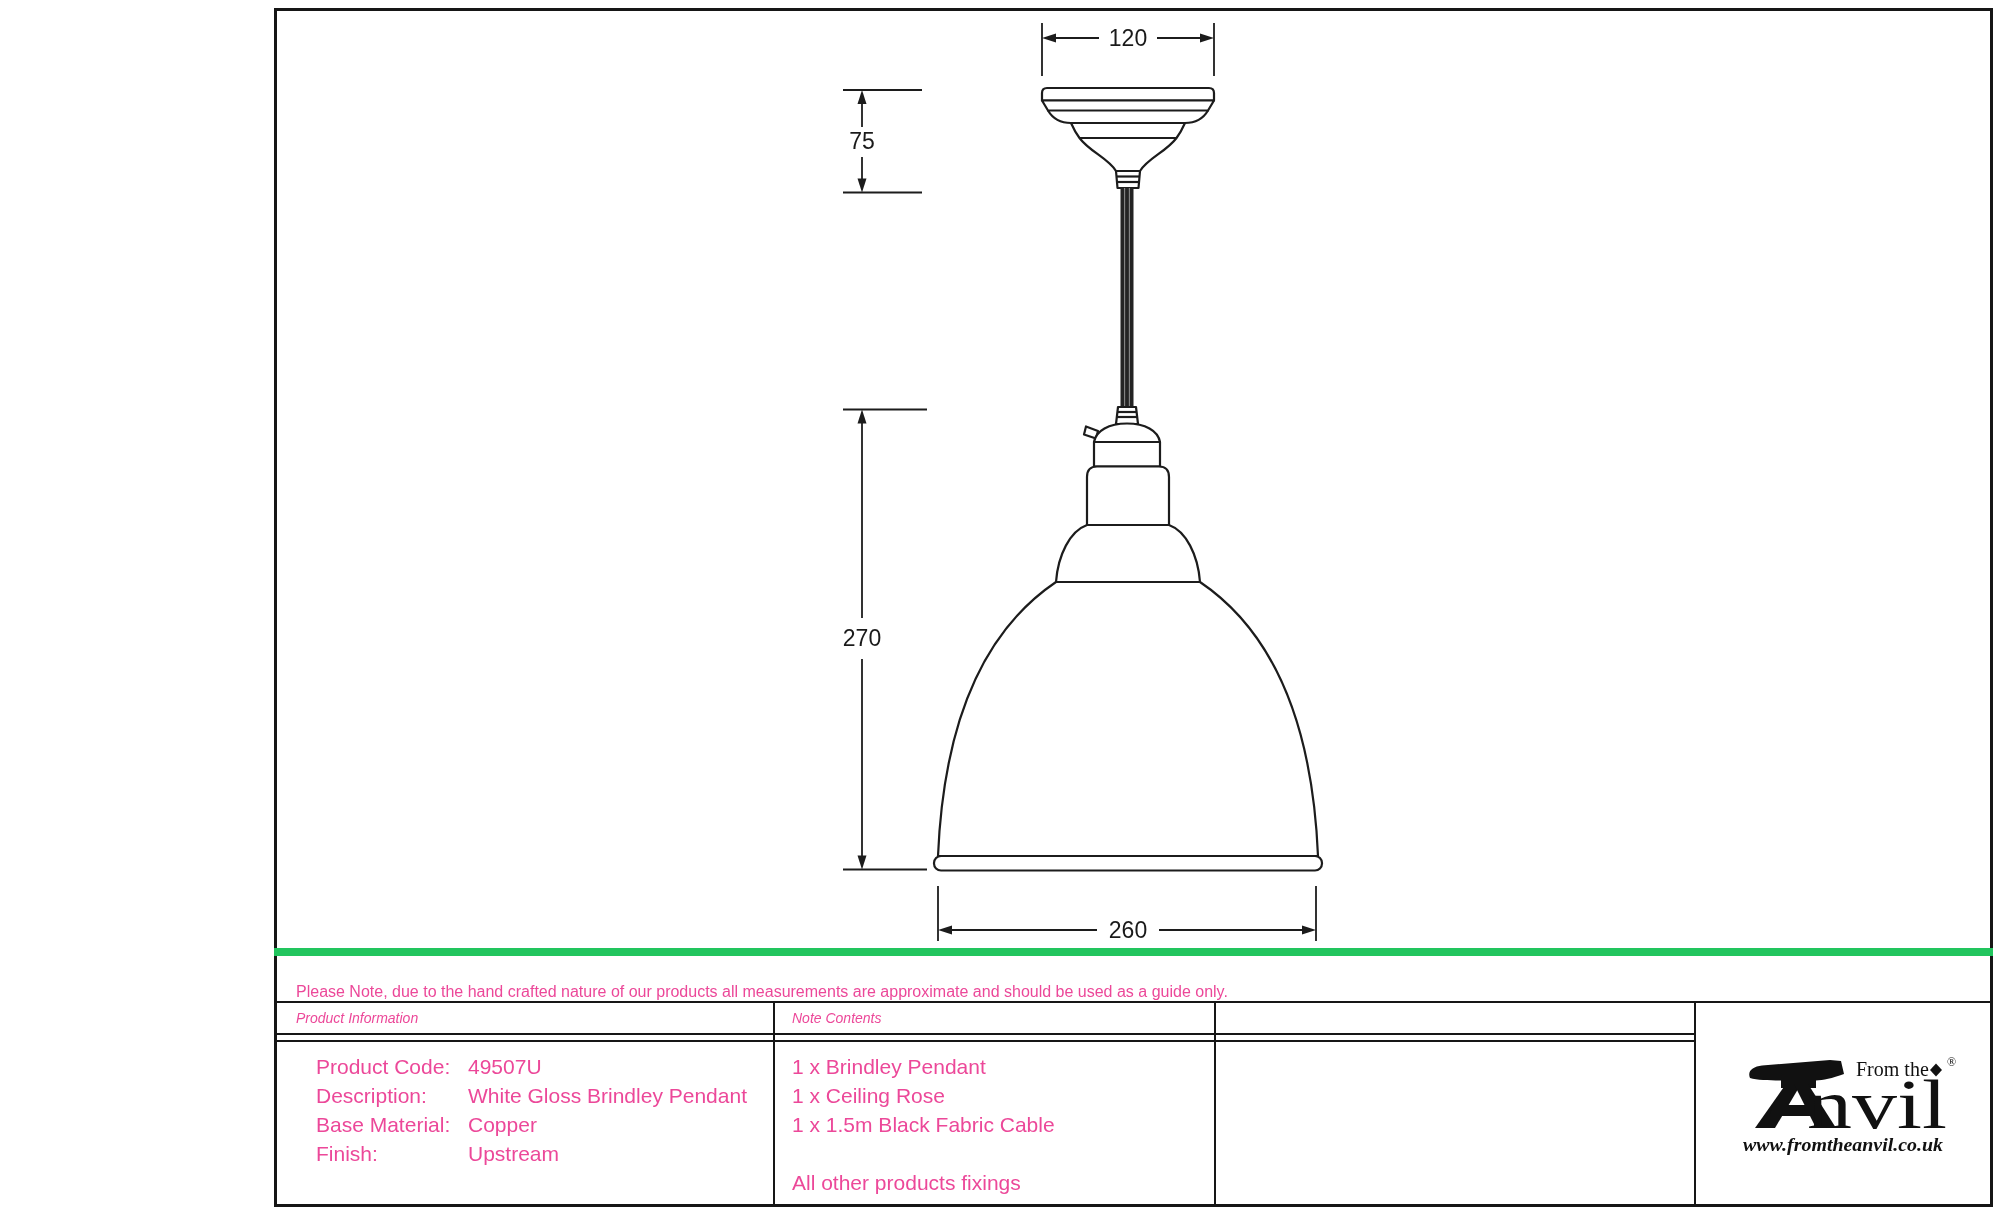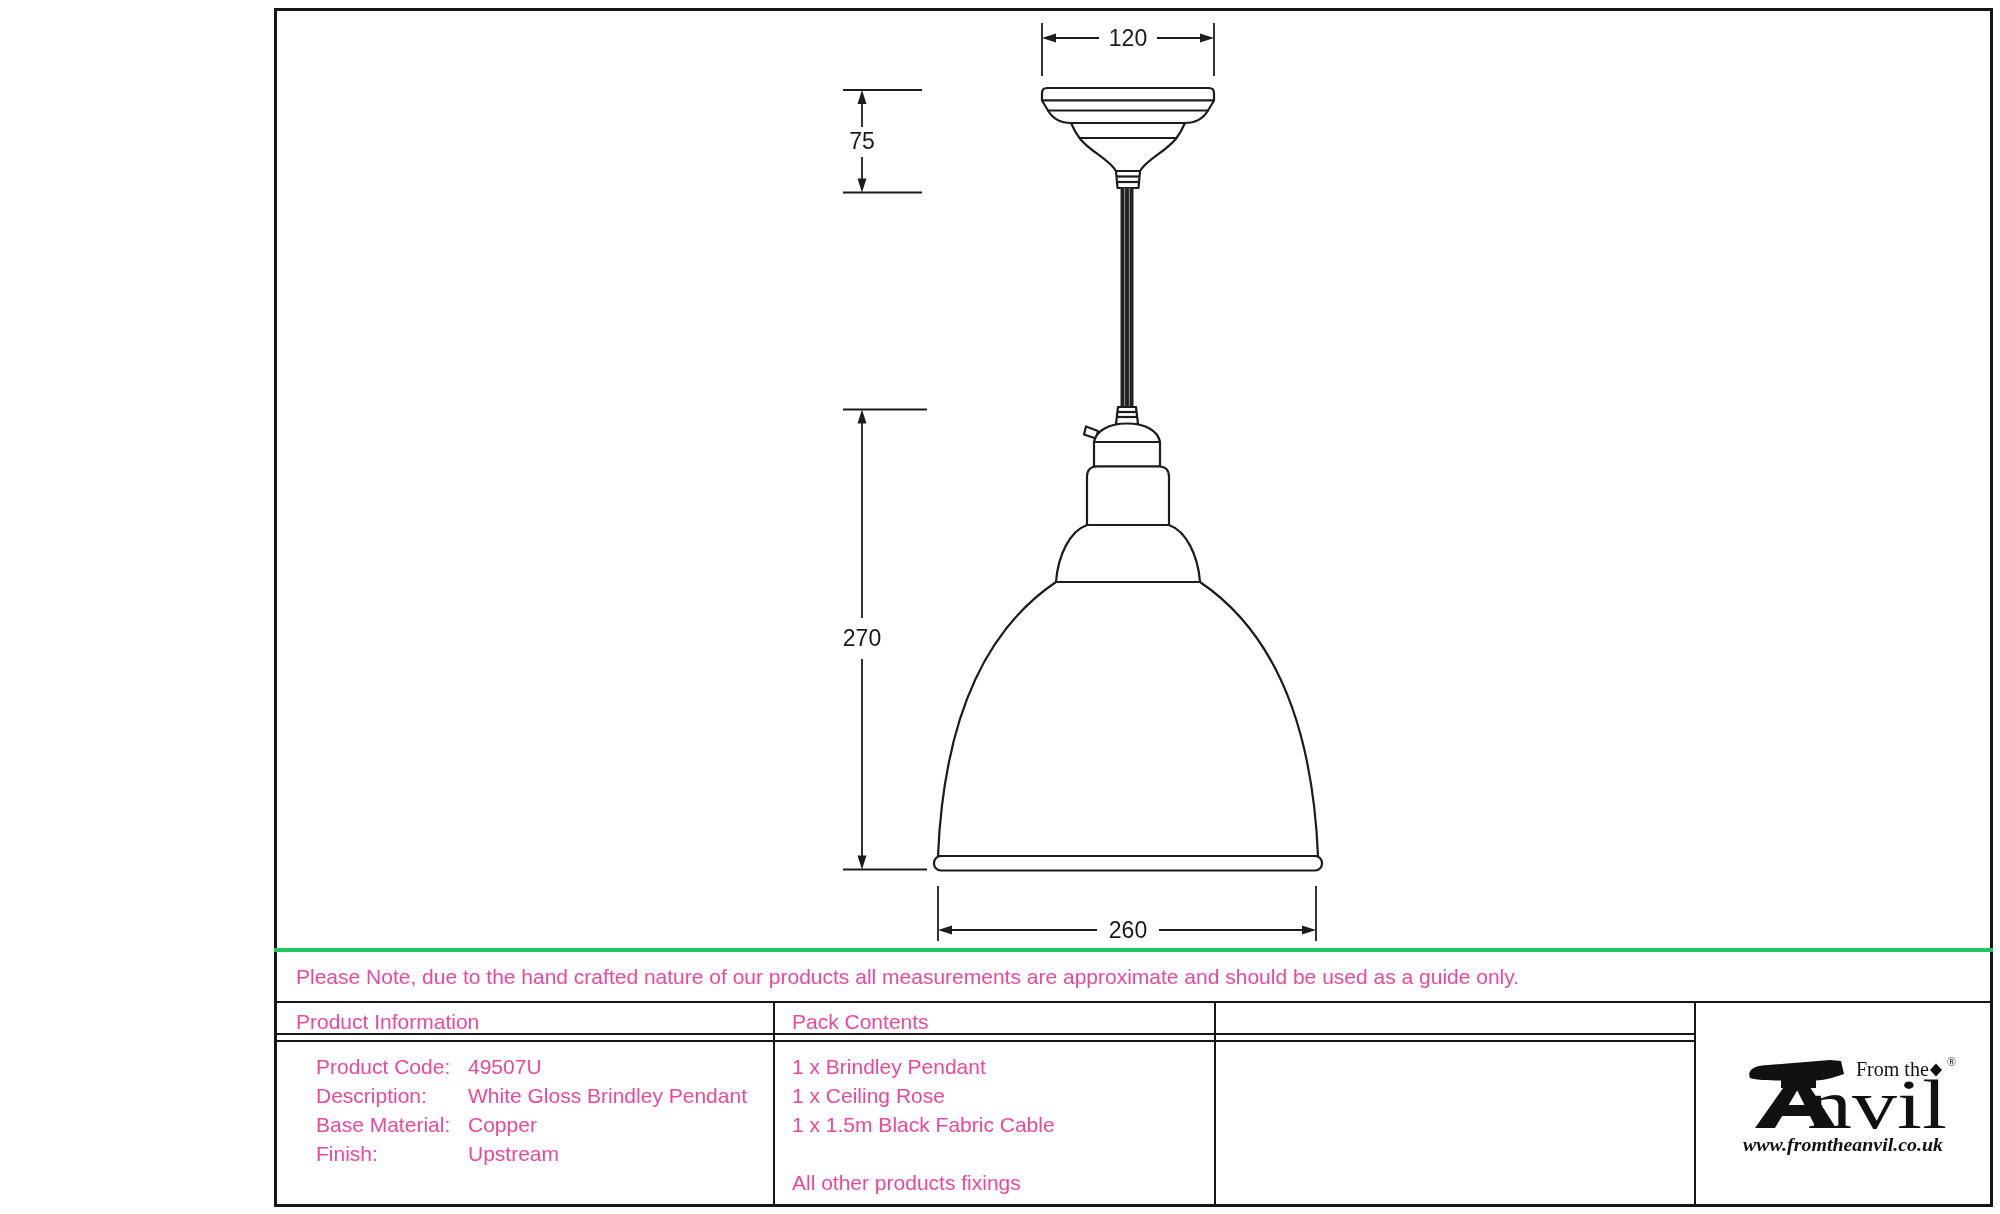--- a/index.html
+++ b/index.html
@@ -7,25 +7,25 @@
     position:relative;width:2000px;height:1214px;background:#fff;
     font-family:"Liberation Sans",sans-serif;color:#ec4899;overflow:hidden;
   }
   .outer-border{
     position:absolute;left:274px;top:8px;width:1719px;height:1199px;
     border:3px solid #161616;box-sizing:border-box;
   }
   .drawing-svg{position:absolute;left:274px;top:8px;width:1719px;height:942px;}
   .note-row{
     position:absolute;left:274px;top:948px;width:1719px;height:55px;
-    border-top:4px solid #22c55e;border-bottom:2px solid #161616;
-    box-sizing:border-box;display:flex;align-items:center;padding-left:22px;
-    font-size:21px;
+    border-top:8px solid #22c55e;border-bottom:2px solid #161616;
+    box-sizing:border-box;display:flex;align-items:flex-end;padding-left:22px;
+    font-size:16px;
   }
-  .col-header{position:absolute;font-size:21px;}
+  .col-header{position:absolute;font-size:14px;font-style:italic;}
   .hdr-underline{
     position:absolute;left:277px;top:1033px;width:1417px;height:5px;
     border-top:2px solid #161616;border-bottom:2px solid #161616;
   }
   .vline{position:absolute;top:1003px;height:201px;width:2px;background:#161616;}
   .info-rows{position:absolute;left:296px;top:1052px;font-size:21px;line-height:29px;}
   .info-row{display:flex;margin-left:20px;}
   .info-label{width:152px;}
   .pack-rows{position:absolute;left:792px;top:1052px;font-size:21px;line-height:29px;}
   .pack-spacer{height:29px;}
@@ -121,21 +121,21 @@
 
   <div class="note-row">
     <span>Please Note, due to the hand crafted nature of our products all measurements are approximate and should be used as a guide only.</span>
   </div>
 
   <div class="vline" style="left:773px;"></div>
   <div class="vline" style="left:1214px;"></div>
   <div class="vline" style="left:1694px;"></div>
 
   <div class="col-header" style="left:296px;top:1010px;">Product Information</div>
-  <div class="col-header" style="left:792px;top:1010px;">Pack Contents</div>
+  <div class="col-header" style="left:792px;top:1010px;">Note Contents</div>
   <div class="hdr-underline"></div>
 
   <div class="info-rows">
     <div class="info-row">
       <span class="info-label">Product Code:</span>
       <span>49507U</span>
     </div>
     <div class="info-row">
       <span class="info-label">Description:</span>
       <span>White Gloss Brindley Pendant</span>

